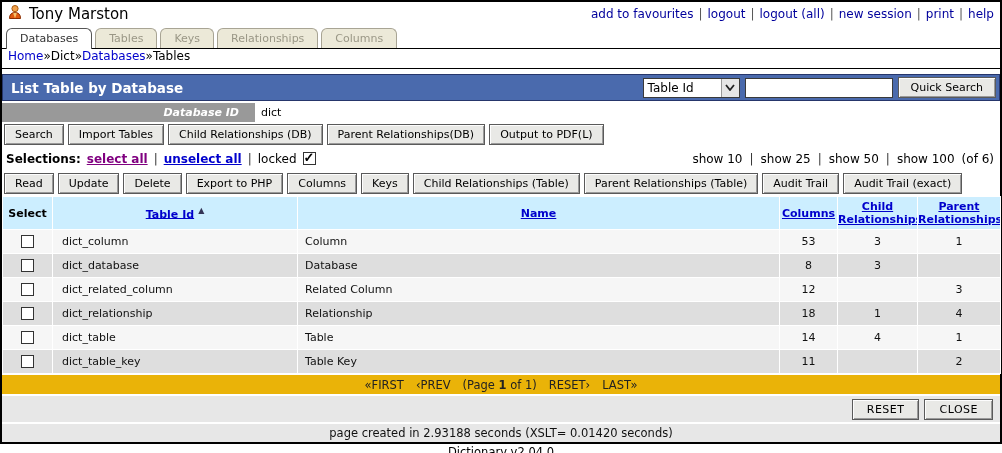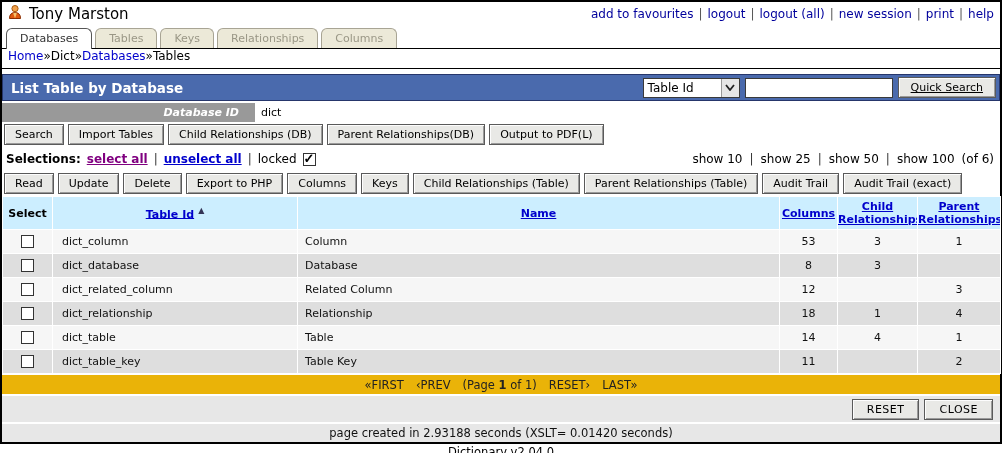--- a/index.html
+++ b/index.html
@@ -62,40 +62,40 @@
   .qs-input {
     width:148px; height:20px; border:1px solid #3a3a3a; font-size:12px; padding:0 3px;
     font-family:inherit;
   }
   .btn {
     font-family:inherit; font-size:11px; color:#000;
     background:#e9e9e6; border:1px solid #5a5a5a; padding:3px 10px;
     box-shadow: inset 1px 1px 0 #fdfdfd, inset -1px -1px 0 #9a9a9a;
     cursor:pointer; white-space:nowrap;
   }
-  .qs-btn { padding:2px 12px; height:21px;text-decoration:underline; }
+  .qs-btn { padding:2px 12px; height:21px; }
 
   
   .dbid-row { margin-top:2px; height:19px; display:flex; align-items:stretch; }
   .dbid-label {
     width:253px; background:#999; color:#fff; font-weight:bold; font-style:italic;
     font-size:11px; display:flex; align-items:center; justify-content:flex-end;
     padding-right:16px;
   }
   .dbid-value { font-size:11px; display:flex; align-items:center; padding-left:6px; color:#000; }
 
   
   .toolbar { display:flex; gap:4px; padding:2px 0 2px 2px; align-items:center; }
 
   
   .selrow {
     height:24px; display:flex; align-items:center; justify-content:space-between;
     padding:0 6px 0 4px; font-size:12px;
   }
-  .selleft { display:flex; align-items:flex-end; gap:6px; }
+  .selleft { display:flex; align-items:flex-start; gap:6px; }
   .sel-title { font-weight:bold; }
   .sel-link-visited { color:#800080; font-weight:bold; text-decoration:underline; cursor:pointer; }
   .sel-link { color:#0000cc; font-weight:bold; text-decoration:underline; cursor:pointer; }
   .pipe { color:#333; }
   .showopts { display:flex; gap:7px; align-items:center; color:#000; }
   .show-link { cursor:pointer; }
 
   input[type="checkbox"] {
     appearance:none; -webkit-appearance:none;
     width:13px; height:13px; border:1px solid #333; background:#fff;

